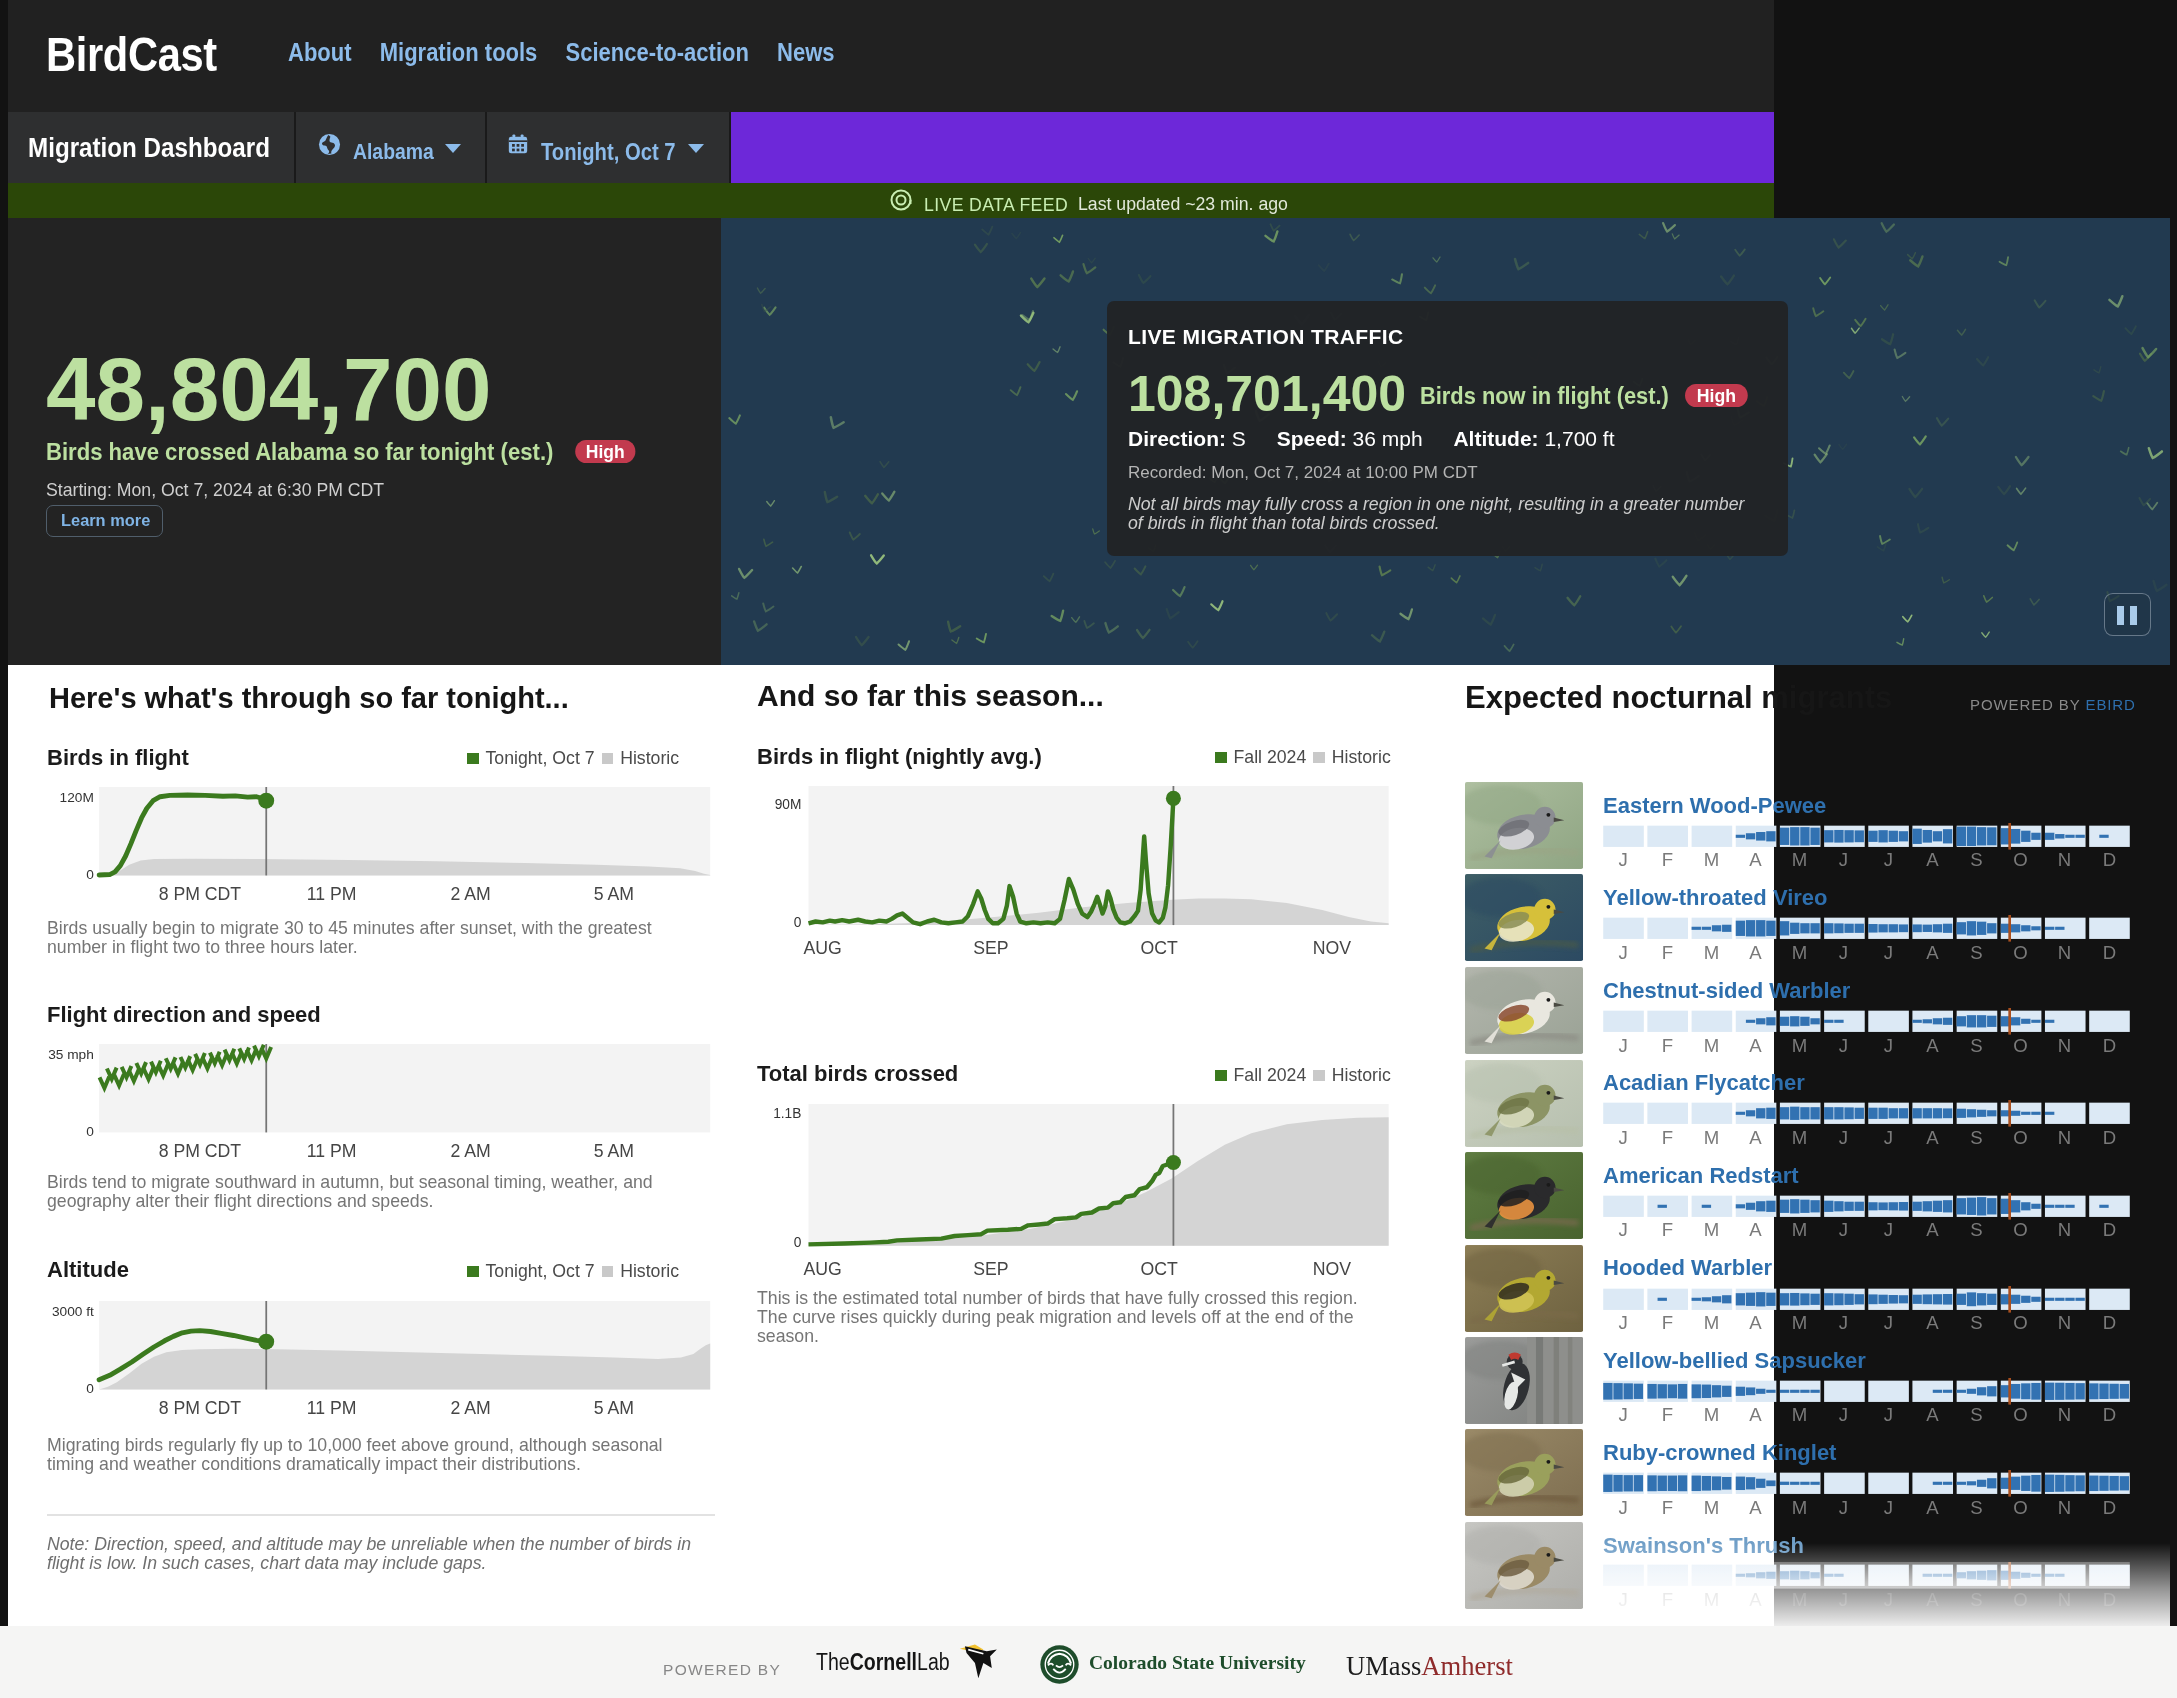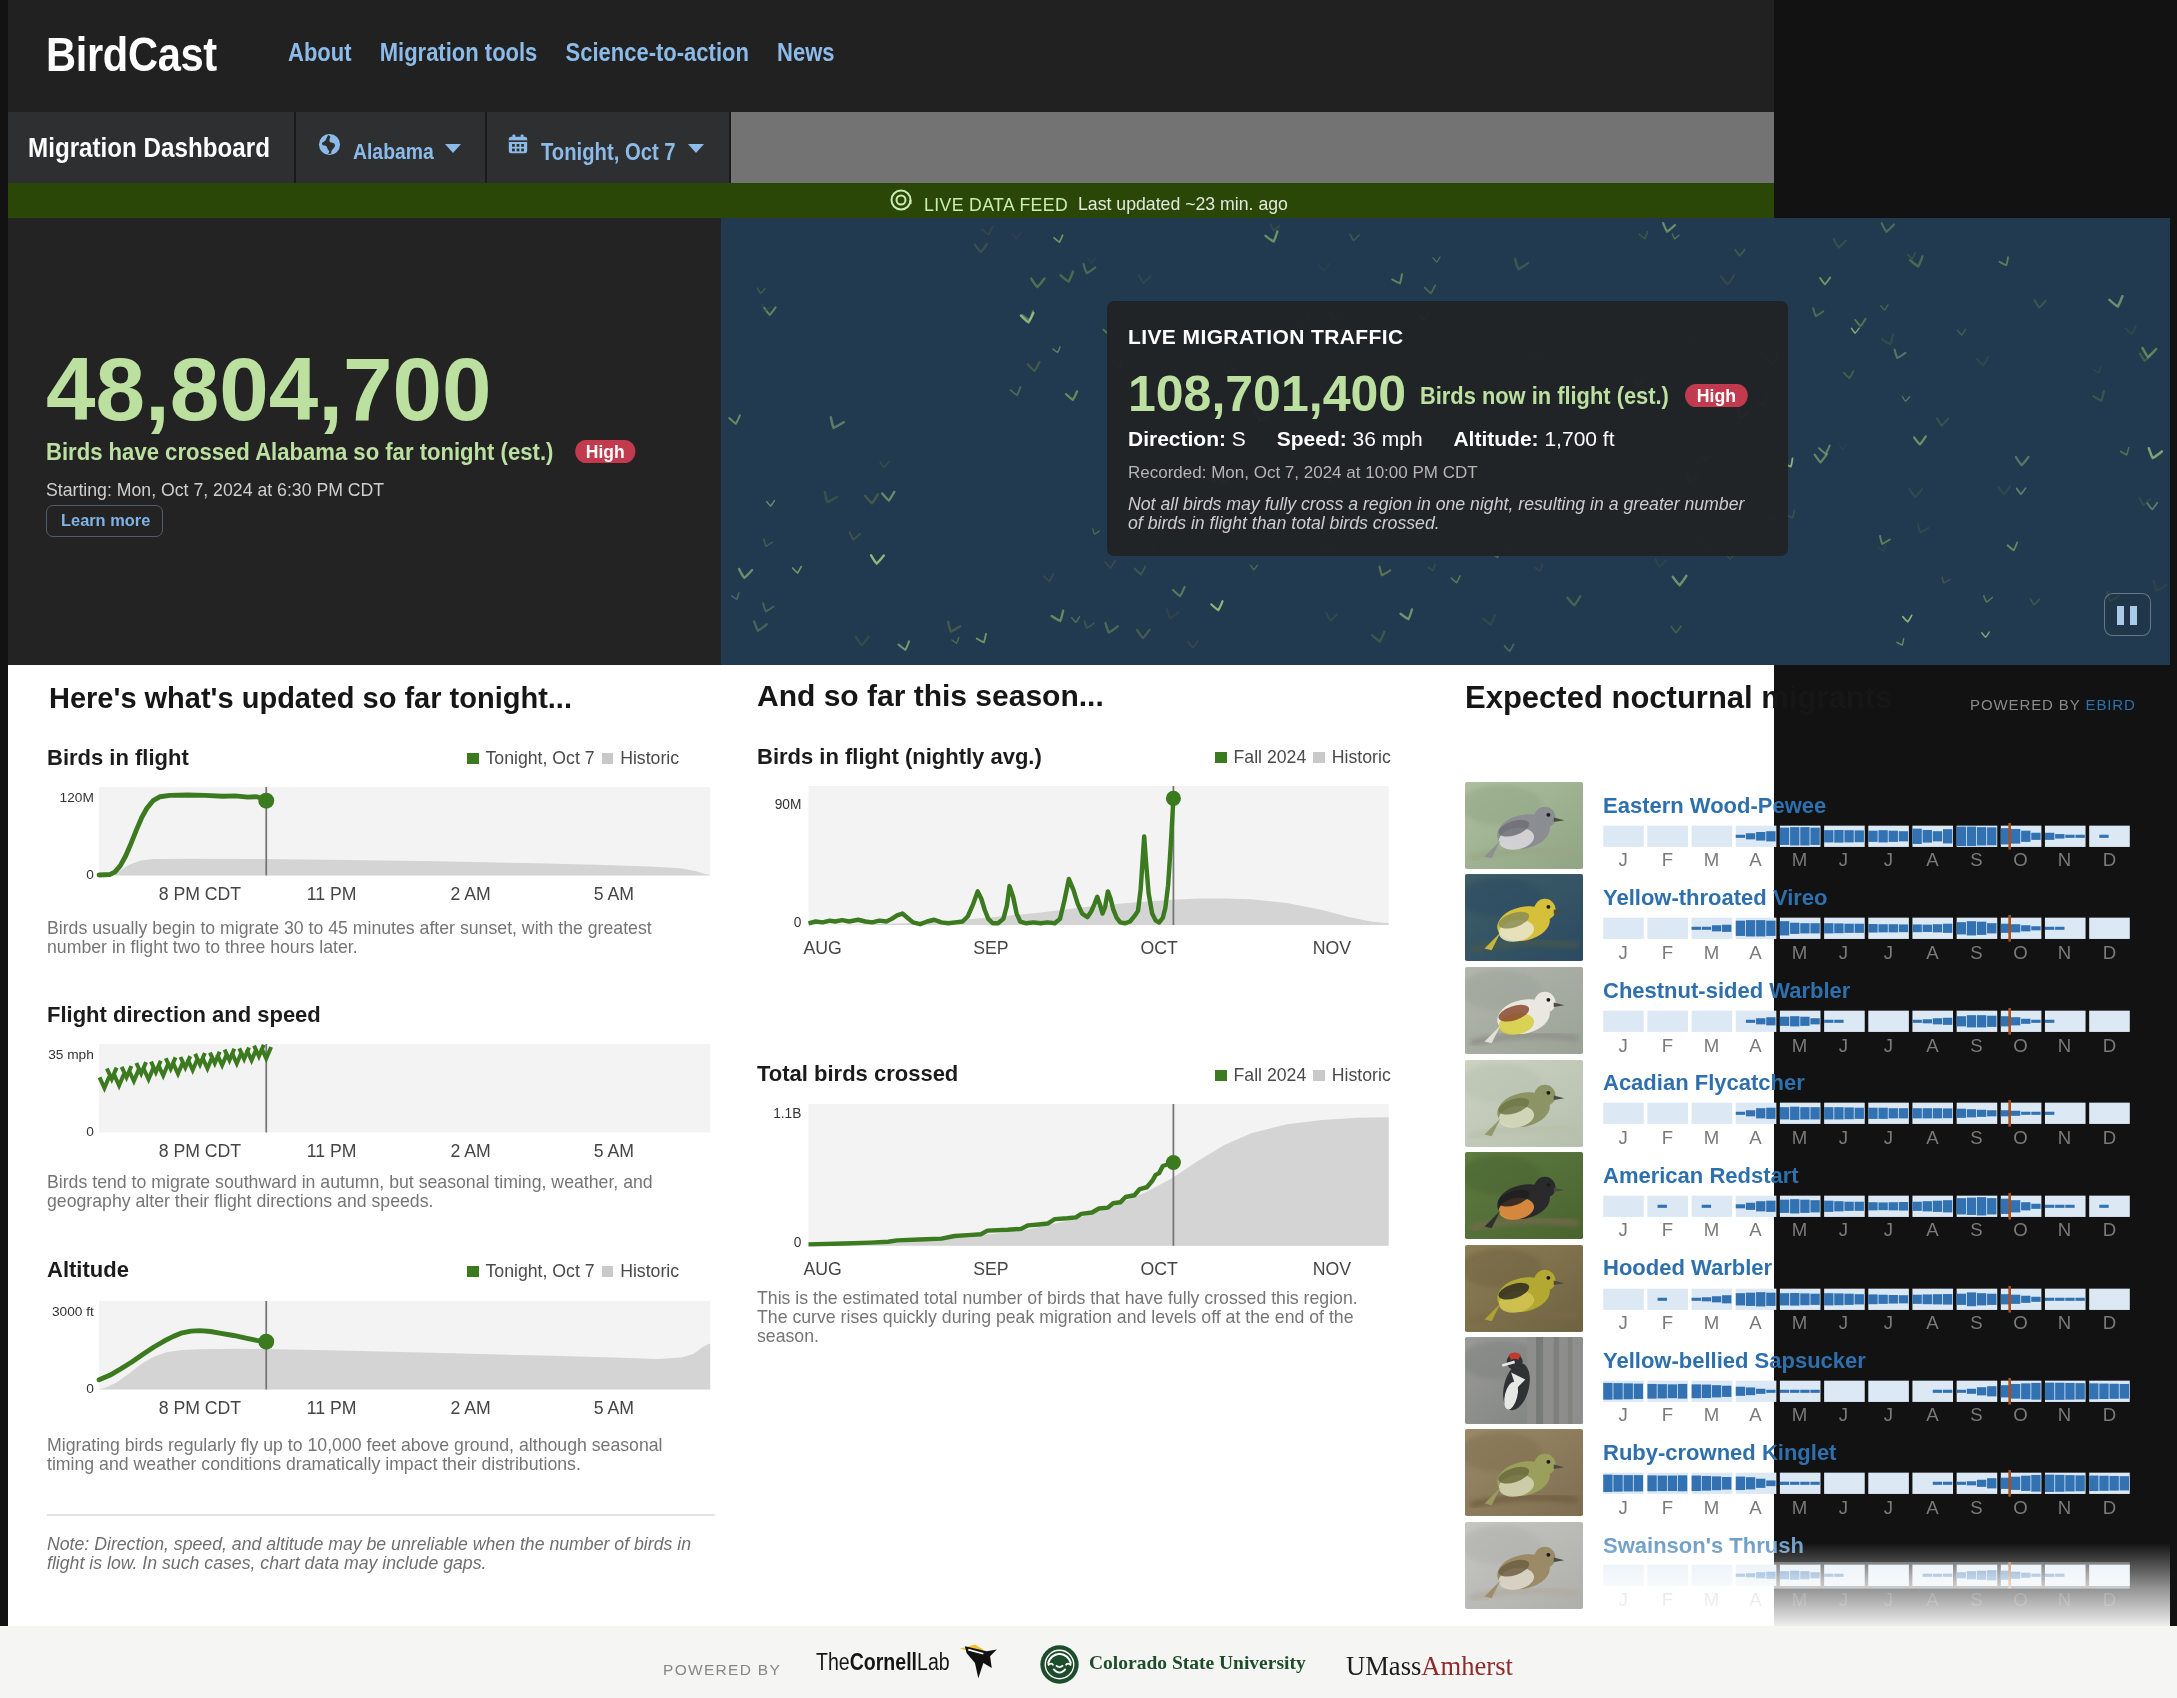--- a/index.html
+++ b/index.html
@@ -6,21 +6,21 @@
 div { position:absolute; }
 </style></head><body>
 
 <div style="left:8px;top:0;width:1766px;height:1626px">
 
   <div style="left:0;top:0;width:100%;height:112px;background:#212121">
     <div style="position:absolute;left:38px;top:26px;font-size:49px;color:#fff;font-weight:bold;letter-spacing:-0.4px;white-space:nowrap;transform:scaleX(0.85);transform-origin:0 0;">BirdCast</div>
     <div style="position:absolute;left:280px;top:38px;font-size:25px;color:#8cbbea;font-weight:bold;white-space:nowrap;transform:scaleX(0.88);transform-origin:0 0;"><span>About</span><span style="margin-left:32px">Migration tools</span><span style="margin-left:32px">Science-to-action</span><span style="margin-left:32px">News</span></div>
   </div>
 
-  <div style="left:0;top:112px;width:100%;height:71px;background:#737373">
+  <div style="left:0;top:112px;width:100%;height:71px;background:#6d28d9">
     <div style="left:0;top:0;width:286px;height:71px;background:#2e2f30">
       <div style="position:absolute;left:20.4px;top:19.5px;font-size:27.5px;color:#fff;font-weight:bold;white-space:nowrap;transform:scaleX(0.88);transform-origin:0 0;">Migration Dashboard</div>
     </div>
     <div style="left:286px;top:0;width:1.8px;height:71px;background:#1a1a1a"></div>
     <div style="left:288px;top:0;width:189px;height:71px;background:#2e2f30">
       <div style="left:22px;top:21px;white-space:nowrap"><svg width="23" height="23" viewBox="0 0 24 24" style="vertical-align:-4.4px">
             <circle cx="12" cy="12" r="11" fill="#8cbbea"></circle>
             <path d="M11,2 C8,5 9,8 6,9 C3,10 4,13 7,13 C10,13 9,16 11,18 C12.5,19.5 11,21.5 10,22 L14,21.5 C13,19 15,17 17,15 C19,13 17,10 14,10 C11,10 12,6 13,4 Z" fill="#2f2f30"></path>
           </svg><div style="position:absolute;left:35px;top:6.2px;font-size:22px;color:#8cbbea;font-weight:bold;white-space:nowrap;transform:scaleX(0.88);transform-origin:0 0;position:absolute;">Alabama</div><span style="position:absolute;left:127px;top:8.9px"><span style="display:inline-block;width:0;height:0;border-left:8px solid transparent;border-right:8px solid transparent;border-top:9.8px solid #8cbbea;vertical-align:1.8px"></span></span></div>
     </div>
@@ -248,21 +248,21 @@
       <div style="position:absolute;left:21px;top:162px;font-size:17px;color:#b5b5b5;font-weight:normal;white-space:nowrap;">Recorded: Mon, Oct 7, 2024 at 10:00 PM CDT</div>
       <div style="position:absolute;left:21px;top:194px;font-size:17.7px;color:#cdcdcd;font-weight:normal;font-style:italic;line-height:18.6px;white-space:nowrap;">Not all birds may fully cross a region in one night, resulting in a greater number<br>of birds in flight than total birds crossed.</div>
     </div>
     <div style="left:1383px;top:375px;width:47px;height:43px;border:1.8px solid rgba(160,175,190,0.55);border-radius:8.9px;background:rgba(30,45,60,0.3)">
       <div style="left:12.4px;top:11.5px;width:7px;height:19.5px;background:#a9cbea"></div>
       <div style="left:25px;top:11.5px;width:7px;height:19.5px;background:#a9cbea"></div>
     </div>
   </div>
 
   <div style="left:0;top:665px;width:100%;height:961px;background:#fff">
-    <div style="position:absolute;left:41px;top:17px;font-size:29px;color:#161616;font-weight:bold;white-space:nowrap;">Here's what's updated so far tonight...</div>
+    <div style="position:absolute;left:41px;top:17px;font-size:29px;color:#161616;font-weight:bold;white-space:nowrap;">Here's what's through so far tonight...</div>
 
     <div style="position:absolute;left:39px;top:80px;font-size:22px;color:#1b1b1b;font-weight:bold;white-space:nowrap;">Birds in flight</div>
     <div style="position:absolute;left:459px;top:83px;font-size:17.7px;color:#4a4a4a;white-space:nowrap"><span style="display:inline-block;width:11.5px;height:11.5px;margin-right:7px;background:#3b7a1e"></span>Tonight, Oct 7<span style="display:inline-block;width:11.5px;height:11.5px;margin-right:7px;background:#c9c9c9;margin-left:7px"></span>Historic</div>
     <div style="left:39px;top:122px;width:664px;height:130px">
         <svg width="664" height="130" viewBox="0 0 749 147" style="position:absolute;left:0;top:0">
           <rect x="58" y="0" width="691" height="100" fill="#f3f3f3"></rect>
           <polygon points="58,100 58.0,100.0 68.0,99.0 78.0,97.0 92.0,88.0 105.0,83.0 120.0,81.5 160.0,81.0 240.0,81.5 340.0,82.5 440.0,84.0 540.0,86.0 620.0,88.0 680.0,90.0 715.0,92.0 732.0,95.0 742.0,98.0 749.0,99.5 749,100" fill="#d4d4d4"></polygon>
           <line x1="247" y1="0" x2="247" y2="100" stroke="#757575" stroke-width="2"></line>
           <polyline points="58.0,99.5 70.0,99.0 76.0,96.0 82.0,89.0 88.0,78.0 94.0,64.0 100.0,49.0 106.0,35.0 112.0,24.0 119.0,15.5 127.0,11.0 138.0,9.5 158.0,9.0 178.0,9.5 198.0,10.5 212.0,10.0 226.0,11.5 236.0,11.0 243.0,13.0 247.0,15.5" fill="none" stroke="#3b7a1e" stroke-width="5.5" stroke-linejoin="round" stroke-linecap="round"></polyline>
           <circle cx="247" cy="15.5" r="9" fill="#3b7a1e"></circle>

